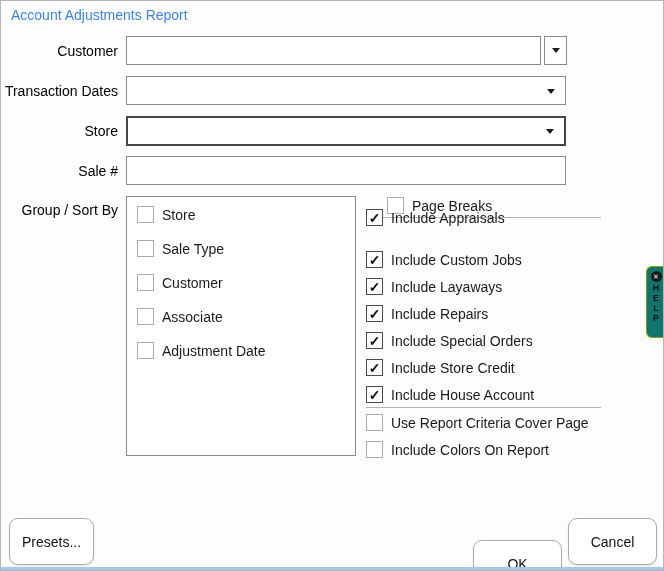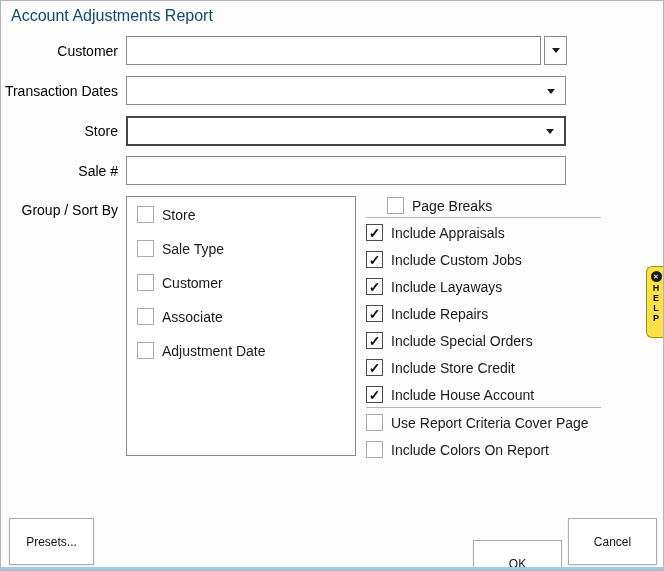--- a/index.html
+++ b/index.html
@@ -1,36 +1,36 @@
 <!DOCTYPE html>
 <html><head>
 <meta charset="utf-8">
 <style>
   html,body{margin:0;padding:0;background:#e9e9e9;font-family:"Liberation Sans",sans-serif;}
   .window{position:relative;width:664px;height:571px;background:#fdfdfd;border:1px solid #b5b5b5;box-sizing:border-box;overflow:hidden;}
-  .titlebar{position:absolute;top:6px;left:10px;font-size:16px;color:#0c4a6e;}
+  .titlebar{position:absolute;top:6px;left:10px;font-size:14px;color:#3b82f6;}
   .lbl{position:absolute;left:0;width:117px;text-align:right;font-size:14px;color:#000;}
   .combo{position:absolute;background:#fff;border:1px solid #8a8a8a;box-sizing:border-box;}
   .combo input{position:absolute;left:2px;top:1px;right:22px;bottom:1px;width:calc(100% - 26px);border:none;outline:none;background:transparent;font-size:14px;font-family:inherit;}
   .combo.plain input{right:4px;width:calc(100% - 8px);}
   .combo.focused{border:2px solid #454545;}
   .arr{position:absolute;right:10px;top:50%;margin-top:-2px;width:0;height:0;border-left:4px solid transparent;border-right:4px solid transparent;border-top:5px solid #1c1c1c;}
   .drop-btn{position:absolute;background:#fff;border:1px solid #8a8a8a;box-sizing:border-box;display:flex;align-items:center;justify-content:center;cursor:pointer;padding:0;}
   .drop-btn .arr{position:static;margin:0;}
   .groupbox{position:absolute;left:125px;top:195px;width:230px;height:260px;background:#fff;border:1px solid #8a8a8a;box-sizing:border-box;}
   .chk-row{position:absolute;display:flex;align-items:center;cursor:default;}
   .chk{width:17px;height:17px;background:#fff;border:1px solid #ababab;box-sizing:border-box;display:inline-flex;align-items:center;justify-content:center;flex:0 0 17px;}
   .chk.checked{border-color:#4a4a4a;}
   .chk.checked::after{content:"✓";font-size:14px;font-weight:bold;color:#111;line-height:1;}
   .chk-label{margin-left:8px;font-size:14px;color:#1a1a1a;white-space:nowrap;}
   .sep{position:absolute;left:365px;width:235px;height:0;border-top:1px solid #b4b4b4;}
-  .help-tab{position:absolute;left:645px;top:265px;width:19px;height:72px;background:#fde047;border:1px solid #9a9a00;border-right:none;border-radius:6px 0 0 6px;box-sizing:border-box;text-align:center;cursor:pointer;}
+  .help-tab{position:absolute;left:645px;top:265px;width:19px;height:72px;background:#0f766e;border:1px solid #9a9a00;border-right:none;border-radius:6px 0 0 6px;box-sizing:border-box;text-align:center;cursor:pointer;}
   .help-close{display:block;width:11px;height:11px;margin:4px auto 1px auto;background:#1a1a1a;color:#fff;border-radius:50%;font-size:7px;line-height:11px;text-align:center;}
   .help-letters{display:block;font-size:9px;font-weight:bold;color:#111;line-height:10px;width:10px;margin:0 auto;word-wrap:break-word;word-break:break-all;letter-spacing:0;}
-  .btn{position:absolute;background:#fff;border:1px solid #ababab;border-radius:0;font-size:12px;color:#111;font-family:inherit;box-shadow:0 1px 2px rgba(0,0,0,.10);cursor:pointer;}
+  .btn{position:absolute;background:#fff;border:1px solid #ababab;border-radius:9px;font-size:14px;color:#111;font-family:inherit;box-shadow:0 1px 2px rgba(0,0,0,.10);cursor:pointer;}
   .bottom-edge{position:absolute;left:0;right:0;bottom:0;height:3px;background:#a5c8ea;}
 </style>
 </head>
 <body>
 
 <div class="window">
   <div class="titlebar">Account Adjustments Report</div>
 
   <div class="lbl" style="top:42px;">Customer</div>
   <div class="combo plain" style="left:125px;top:35px;width:415px;height:29px;">
@@ -80,21 +80,21 @@
       <span class="chk-label">Adjustment Date</span>
     </div>
   </div>
 
   <div class="chk-row" style="left:386px;top:196px;">
     <span class="chk"></span>
     <span class="chk-label">Page Breaks</span>
   </div>
   <div class="sep" style="top:216px;"></div>
 
-  <div class="chk-row" style="left:365px;top:223px;align-items:flex-end;">
+  <div class="chk-row" style="left:365px;top:208px;align-items:flex-end;">
     <span class="chk checked"></span>
     <span class="chk-label">Include Appraisals</span>
   </div>
   <div class="chk-row" style="left:365px;top:250px;">
     <span class="chk checked"></span>
     <span class="chk-label">Include Custom Jobs</span>
   </div>
   <div class="chk-row" style="left:365px;top:277px;">
     <span class="chk checked"></span>
     <span class="chk-label">Include Layaways</span>

